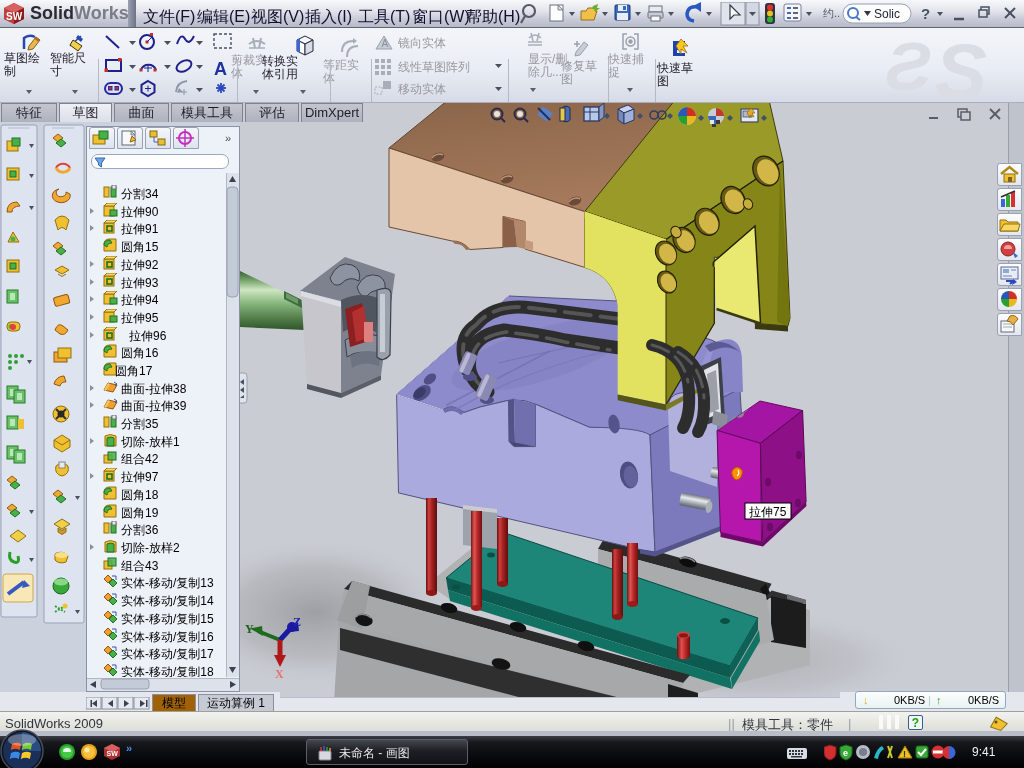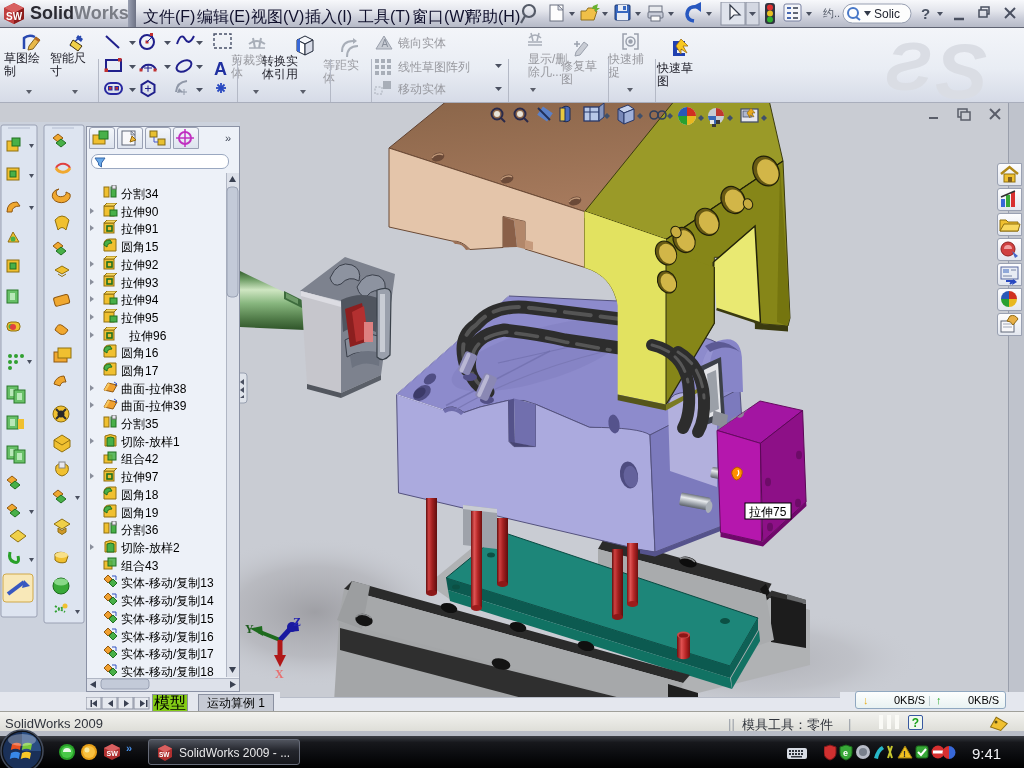--- a/index.html
+++ b/index.html
@@ -628,20 +628,28 @@
 <div class="dd abs" style="left:627px;top:60px"></div>
 <div class="vsep abs" style="left:98px"></div>
 <div class="vsep abs" style="left:237px"></div>
 <div class="vsep abs" style="left:330px"></div>
 <div class="vsep abs" style="left:371px"></div>
 <div class="vsep abs" style="left:508px"></div>
 <div class="vsep abs" style="left:608px"></div>
 <div class="vsep abs" style="left:655px"></div>
 </div>
 
+<div id="tabrow" class="abs">
+<div class="tab" style="left:1px;width:56px">特征</div>
+<div class="tab tabact" style="left:59px;width:53px">草图</div>
+<div class="tab" style="left:114px;width:55px">曲面</div>
+<div class="tab" style="left:171px;width:72px">模具工具</div>
+<div class="tab" style="left:245px;width:54px">评估</div>
+<div class="tab" style="left:301px;width:62px">DimXpert</div>
+</div>
 
 <svg class="abs" style="left:0;top:124px;z-index:41" width="90" height="500" viewBox="0 0 90 500">
 <rect x="1" y="1" width="36" height="492" rx="2" fill="#dde4f0" stroke="#9aa1b4"></rect>
 <rect x="44" y="1" width="40" height="498" rx="2" fill="#dde4f0" stroke="#9aa1b4"></rect>
 <g fill="#c8d0e0">
         <rect x="8" y="3" width="22" height="2"></rect>
         <rect x="52" y="3" width="22" height="2"></rect>
       </g>
 </svg>
 <svg class="abs" style="left:0;top:124px;z-index:42" width="90" height="510" viewBox="0 0 90 510">
@@ -840,21 +848,21 @@
         <span class="ti" style="left:42px;top:151px">拉伸96</span>
         <span class="abs" style="left:16px;top:167px;width:15px;height:14px"><svg width="15" height="14" viewBox="0 0 15 14">
             <path d="M1,13 L1,6 Q1,1 7,1 L13,1 L13,13 Z" fill="#f0c030" stroke="#907010"></path>
             <path d="M1,7 Q1,2 7,2 L9,5 Q4,5 4,9 Z" fill="#48b048" stroke="#207020"></path>
           </svg></span>
         <span class="ti" style="left:34px;top:168px">圆角16</span>
         <span class="abs" style="left:16px;top:185px;width:15px;height:14px"><svg width="15" height="14" viewBox="0 0 15 14">
             <path d="M1,13 L1,6 Q1,1 7,1 L13,1 L13,13 Z" fill="#f0c030" stroke="#907010"></path>
             <path d="M1,7 Q1,2 7,2 L9,5 Q4,5 4,9 Z" fill="#48b048" stroke="#207020"></path>
           </svg></span>
-        <span class="ti" style="left:34px;top:186px">圆角17</span>
+        <span class="ti" style="left:28px;top:186px">圆角17</span>
         <span class="texp" style="left:3px;top:208px"></span>
         <span class="abs" style="left:16px;top:203px;width:15px;height:14px"><svg width="15" height="14" viewBox="0 0 15 14">
             <path d="M1,10 L5,3 L14,5 L10,12 Z" fill="#f0a030" stroke="#905810"></path>
             <path d="M1,10 L5,3 L7,4 L3,11 Z" fill="#f8c860"></path>
             <path d="M11,2 l3,2 -2,2" fill="none" stroke="#3050c0"></path>
           </svg></span>
         <span class="ti" style="left:34px;top:204px">曲面-拉伸38</span>
         <span class="texp" style="left:3px;top:225px"></span>
         <span class="abs" style="left:16px;top:220px;width:15px;height:14px"><svg width="15" height="14" viewBox="0 0 15 14">
             <path d="M1,10 L5,3 L14,5 L10,12 Z" fill="#f0a030" stroke="#905810"></path>
@@ -978,21 +986,21 @@
       </g>
 <g fill="#3a4152">
         <polygon points="11,3 11,10 6,6.5"></polygon>
         <rect x="4.5" y="3" width="1.5" height="7"></rect>
         <polygon points="27,3 27,10 22,6.5"></polygon>
         <polygon points="38,3 38,10 43,6.5"></polygon>
         <polygon points="54,3 54,10 59,6.5"></polygon>
         <rect x="60" y="3" width="1.5" height="7"></rect>
       </g>
 </svg>
-<div class="abs" style="left:152px;top:694px;width:36px;height:17px;background:#84cc16;border:1px solid #8a90a0;border-bottom:none;font-size:16px;text-align:center;line-height:16px;z-index:51">模型</div>
+<div class="abs" style="left:152px;top:694px;width:44px;height:17px;background:#a16207;border:1px solid #8a90a0;border-bottom:none;font-size:12px;text-align:center;line-height:16px;z-index:51">模型</div>
 <div class="abs" style="left:198px;top:694px;width:76px;height:17px;background:#c6cad4;border:1px solid #8a90a0;border-bottom:none;font-size:12px;text-align:center;line-height:16px;z-index:51">运动算例 1</div>
 <div class="abs" style="left:855px;top:691px;width:151px;height:18px;background:linear-gradient(#fdfefe,#e8f2f2);border:1px solid #90a8c0;border-radius:3px;font-size:11px;line-height:17px;z-index:51">
 <span class="abs" style="left:7px;color:#e8b020;font-weight:bold">↓</span>
       <span class="abs" style="left:38px">0KB/S</span>
 <span class="abs" style="left:72px;color:#b8c8cc">|</span>
 <span class="abs" style="left:80px;color:#28a828;font-weight:bold">↑</span>
       <span class="abs" style="left:112px">0KB/S</span>
     </div>
 
 <div id="statusbar" class="abs">
@@ -1032,27 +1040,31 @@
 <circle cx="31" cy="10" r="8" fill="#e8a018"></circle>
         <circle cx="31" cy="10" r="6" fill="#f8c040"></circle>
         <circle cx="29" cy="8" r="2.5" fill="#f8e8a0"></circle>
 <g transform="translate(46,2)">
           <polygon points="8,0 16,4 16,12 8,16 0,12 0,4" fill="#b03030"></polygon>
           <polygon points="8,0 16,4 8,8 0,4" fill="#d86060"></polygon>
           <text x="2.5" y="12" font-size="7" font-weight="bold" fill="#fff">SW</text>
         </g>
 <text x="68" y="10" font-size="11" font-weight="bold" fill="#4890e8">»</text>
 </svg>
-<div class="taskbtn" style="left:148px;width:152px;background:linear-gradient(#50545e,#23252c 45%,#17181d);border:1px solid #666b78">
-<svg style="position:absolute;left:8px;top:5px" width="16" height="16" viewBox="0 0 16 16">
-          <polygon points="8,0 15,3.5 15,12 8,16 1,12 1,3.5" fill="#b03030"></polygon>
-          <polygon points="8,0 15,3.5 8,7.5 1,3.5" fill="#d86060"></polygon>
-          <text x="2" y="12" font-size="6.5" font-weight="bold" fill="#fff">SW</text>
+<div class="taskbtn" style="left:306px;width:162px;background:linear-gradient(#44474f,#1d1f24 45%,#121318);border:1px solid #5a5f6a">
+<svg style="position:absolute;left:10px;top:5px" width="16" height="16" viewBox="0 0 16 16">
+          <rect x="2" y="6" width="12" height="9" rx="1" fill="#d8d8e0" stroke="#888"></rect>
+          <g stroke-width="1.5" fill="none">
+            <path d="M4,6 L4,2" stroke="#e03030"></path>
+            <path d="M7,6 L7,1" stroke="#3060e0"></path>
+            <path d="M10,6 L10,2" stroke="#30a030"></path>
+            <path d="M13,6 L13,3" stroke="#e0a030"></path>
+          </g>
         </svg>
-<span style="margin-left:30px">SolidWorks 2009 - ...</span></div>
+<span style="margin-left:32px">未命名 - 画图</span></div>
 <svg class="abs" style="left:786px;top:9px" width="24" height="16" viewBox="0 0 24 16">
         <rect x="1" y="3" width="20" height="11" rx="2" fill="#d8dce4"></rect>
         <g fill="#30343c">
           <rect x="3" y="5" width="2" height="2"></rect>
           <rect x="6" y="5" width="2" height="2"></rect>
           <rect x="9" y="5" width="2" height="2"></rect>
           <rect x="12" y="5" width="2" height="2"></rect>
           <rect x="15" y="5" width="2" height="2"></rect>
           <rect x="3" y="8" width="2" height="2"></rect>
           <rect x="6" y="8" width="2" height="2"></rect>
@@ -1072,21 +1084,21 @@
 <path d="M64,2 l4,12 M68,2 l-4,12" stroke="#c8c830" stroke-width="2"></path>
 <path d="M81,2 L88,14 L74,14 Z" fill="#f0c020" stroke="#a08010"></path>
         <text x="79" y="13" font-size="9" font-weight="bold" fill="#303030">!</text>
 <rect x="92" y="2" width="12" height="12" rx="2" fill="#38a838" stroke="#1a6a1a"></rect>
         <path d="M94,8 l3,3 5,-6" stroke="#fff" stroke-width="2" fill="none"></path>
 <circle cx="114" cy="8" r="6.5" fill="#d83030"></circle>
         <rect x="109" y="6.5" width="10" height="3" fill="#fff"></rect>
 <path d="M125,2 a6.5,6.5 0 0 1 0,13 Z" fill="#3868d8"></path>
         <path d="M125,2 a6.5,6.5 0 0 0 0,13 Z" fill="#d83030"></path>
 </svg>
-<div class="abs" style="left:972px;top:9px;font-size:15px;color:#f0f0f4">9:41</div>
+<div class="abs" style="left:972px;top:9px;font-size:12px;color:#f0f0f4">9:41</div>
 </div>
 
 <div id="rstrip" class="abs"></div>
 <div class="rbtn" style="top:163px"><svg width="23" height="21" viewBox="0 0 23 21">
         <path d="M3,10 L11.5,3 L20,10" fill="none" stroke="#b08818" stroke-width="2.5"></path>
         <rect x="6" y="10" width="11" height="8" fill="#f0c030" stroke="#907010"></rect>
         <rect x="10" y="13" width="4" height="5" fill="#806020"></rect>
       </svg></div>
 <div class="rbtn" style="top:188px"><svg width="23" height="21" viewBox="0 0 23 21">
         <rect x="3" y="10" width="4" height="8" fill="#3868d8"></rect>

